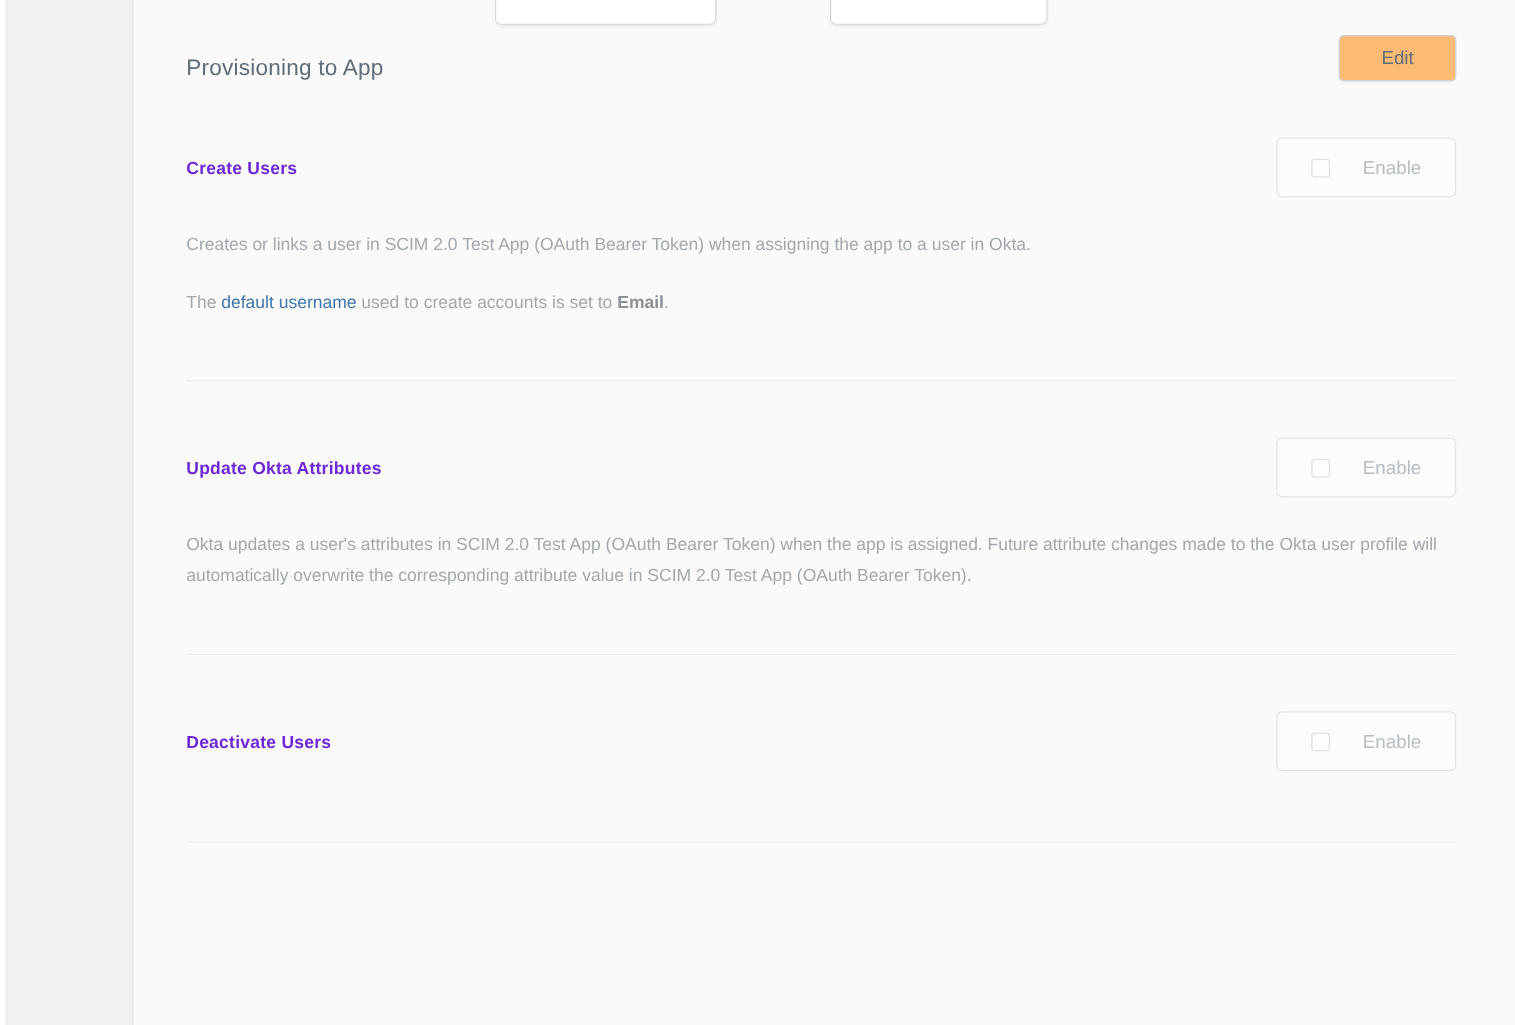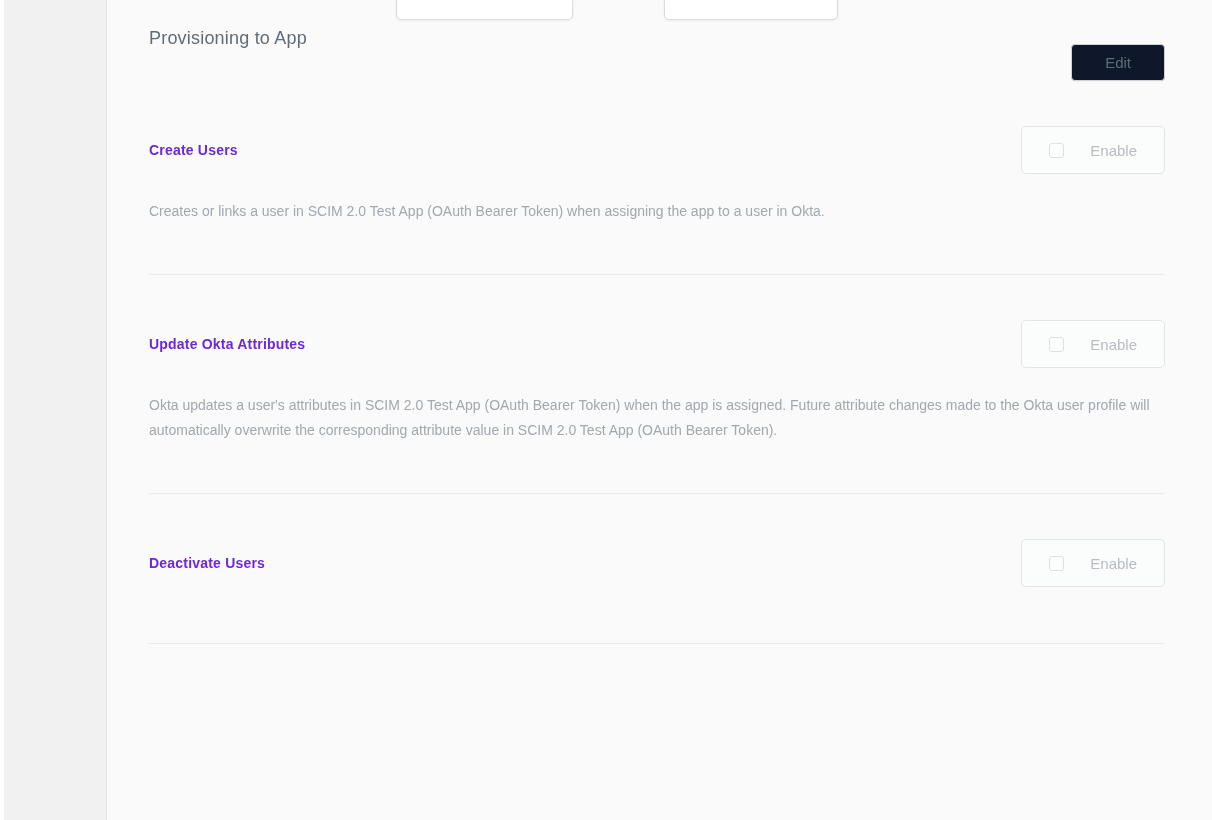--- a/index.html
+++ b/index.html
@@ -33,40 +33,39 @@
     border: 1px solid #d9dcde;
     border-radius: 5px;
     box-shadow: 0 1px 3px rgba(0,0,0,0.06);
   }
   .input-1 { left: 289px; width: 177px; }
   .input-2 { left: 557px; width: 174px; }
 
   .page-header {
     margin-top: 28px;
     display: flex;
-    align-items: flex-start;
+    align-items: flex-end;
     justify-content: space-between;
   }
   .page-title {
     font-size: 18px;
     font-weight: 400;
     color: #5e6d78;
     letter-spacing: 0.2px;
   }
   .edit-btn {
-    background: #0f172a;
+    background: #fdba74;
     border: 1px solid #cdd2d6;
     border-radius: 4px;
     color: #5e6d78;
     font-size: 15px;
     font-family: inherit;
     padding: 9px 33px;
     cursor: pointer;
     box-shadow: 0 1px 1px rgba(0,0,0,0.04);
-    margin-top: 16px;
   }
 
   .section { margin-top: 45px; }
   .section-header {
     display: flex;
     align-items: center;
     justify-content: space-between;
     min-height: 48px;
   }
   .section-title {
@@ -136,20 +135,21 @@
 
     <section class="section">
       <div class="section-header">
         <h2 class="section-title">Create Users</h2>
         <button class="enable-btn">
           <span class="checkbox"></span>
           <span>Enable</span>
         </button>
       </div>
       <p class="desc">Creates or links a user in SCIM 2.0 Test App (OAuth Bearer Token) when assigning the app to a user in Okta.</p>
+      <p class="desc note"><span>The </span><a>default username</a><span> used to create accounts is set to </span><strong>Email</strong><span>.</span></p>
       <div class="divider"></div>
     </section>
 
     <section class="section">
       <div class="section-header">
         <h2 class="section-title">Update Okta Attributes</h2>
         <button class="enable-btn">
           <span class="checkbox"></span>
           <span>Enable</span>
         </button>

